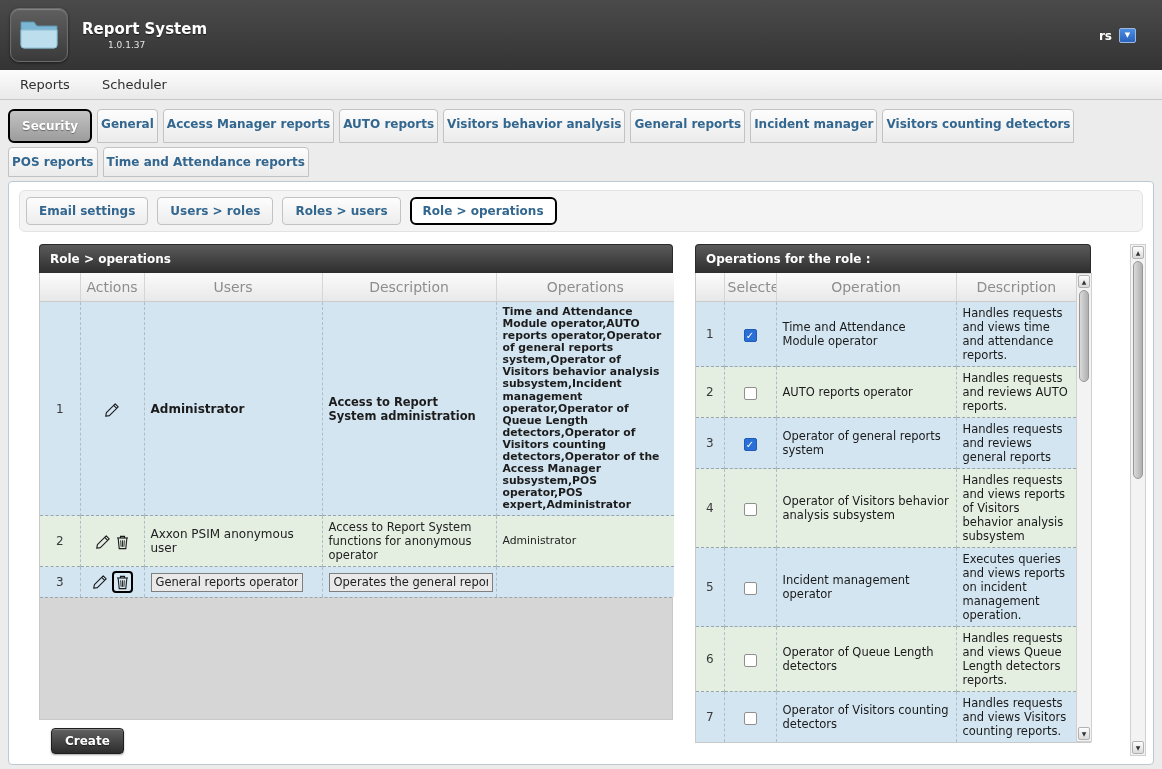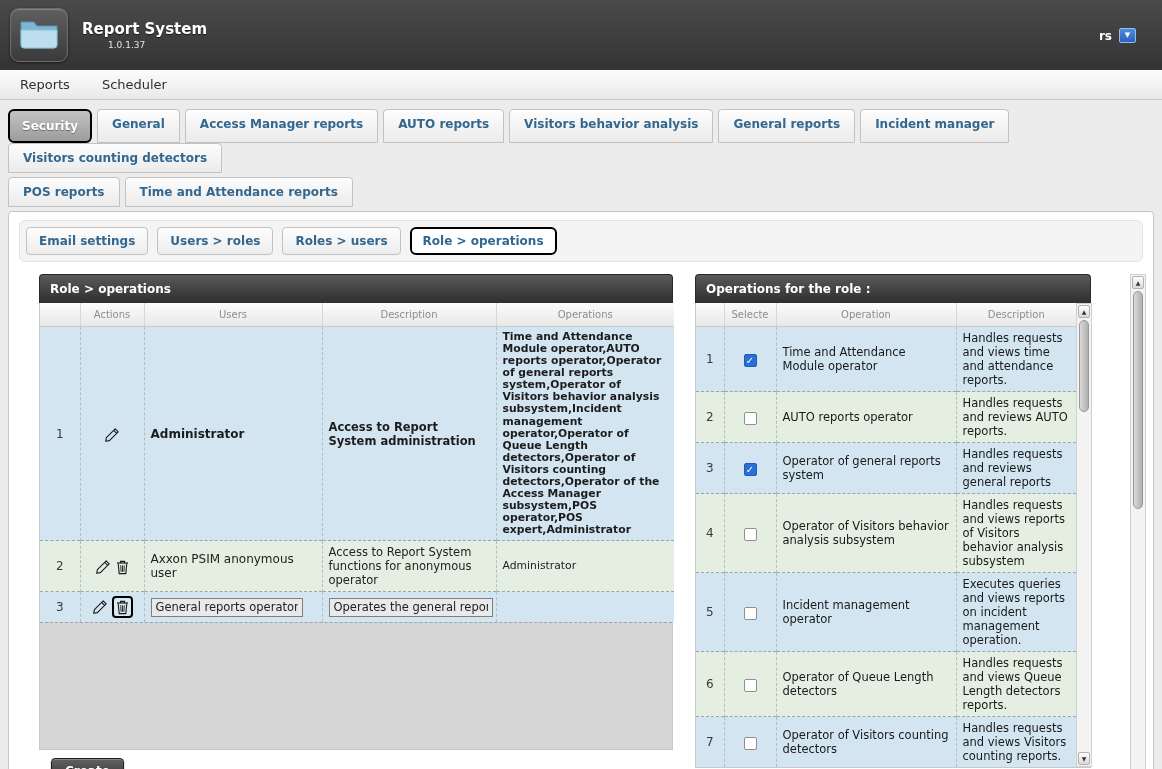--- a/index.html
+++ b/index.html
@@ -27,42 +27,42 @@
   .user-dd span{ color:#fff; font-size:7px; line-height:7px; }
 
   
   .menubar{ height:30px; background:linear-gradient(#fcfcfc,#e9e9e9); border-bottom:1px solid #c6c6c6;
             display:flex; align-items:center; gap:32px; padding-left:20px; }
   .menu-item{ font-size:13px; color:#303030; cursor:pointer; }
 
   
   .tabstrip{ padding:9px 8px 0 8px; background:#ececec; }
   .tabrow{ display:flex; flex-wrap:wrap; margin-bottom:4px; }
-  .tab{ margin-right:5px; padding:7px 14px; background:linear-gradient(#fdfdfd,#ebebeb);
+  .tab{ margin-right:5px; padding:7px 3px; background:linear-gradient(#fdfdfd,#ebebeb);
         border:1px solid #c2c2c2; border-radius:4px 4px 0 0; color:var(--tab-text);
         font-weight:bold; font-size:12px; cursor:pointer; white-space:nowrap; }
   .tab.active{ background:linear-gradient(#c3c3c3,#9c9c9c); color:#fff; border:2px solid #000;
                border-radius:6px; padding:8px 12px; text-shadow:0 1px 1px rgba(0,0,0,.4); }
 
   
   .content-wrapper{ margin:2px 8px 0 8px; height:584px; background:#fff; border:1px solid #bcc9d2;
                     border-radius:4px; position:relative; }
   .subtabs{ margin:8px 10px 0 10px; background:#f4f4f4; border:1px solid #e3e3e3; border-radius:6px;
             padding:6px; display:flex; gap:9px; }
   .subtab{ padding:6px 12px; background:linear-gradient(#fdfdfd,#ededed); border:1px solid #c2c2c2;
            border-radius:4px; color:var(--tab-text); font-weight:bold; font-size:12px; cursor:pointer; }
   .subtab.active{ background:#fff; border:2px solid #000; border-radius:6px; padding:5px 11px; }
 
   .panels{ display:flex; padding:12px 0 0 30px; }
 
   
   .panel-header{ background:linear-gradient(#5a5a5a,#2e2e2e); color:#fff; font-weight:bold; font-size:12px;
                  padding:7px 10px; border-radius:4px 4px 0 0; border:1px solid #2a2a2a; border-bottom:none; }
   table.grid{ border-collapse:collapse; table-layout:fixed; width:100%; }
-  .grid th{ background:linear-gradient(#fbfbfb,#e8e8e8); color:#8d8d8d; font-weight:normal; font-size:10px;
+  .grid th{ background:linear-gradient(#fbfbfb,#e8e8e8); color:#8d8d8d; font-weight:normal; font-size:14px;
             padding:6px 3px; text-align:center; border-left:1px solid #d6d6d6; border-bottom:1px solid #cbcbcb;
             overflow:hidden; white-space:nowrap; }
   .grid th:first-child{ border-left:none; }
   .grid td{ border-top:1px dashed #98a7ae; border-left:1px dashed #aebec7; padding:4px 6px;
             vertical-align:middle; word-wrap:break-word; }
   .grid tr:first-child td{ border-top:none; }
   .grid td:first-child{ border-left:none; }
   .r-blue{ background:var(--row-blue); }
   .r-green{ background:var(--row-green); }
   .cell-num{ text-align:center; font-size:12px; color:#3a3a3a; }

